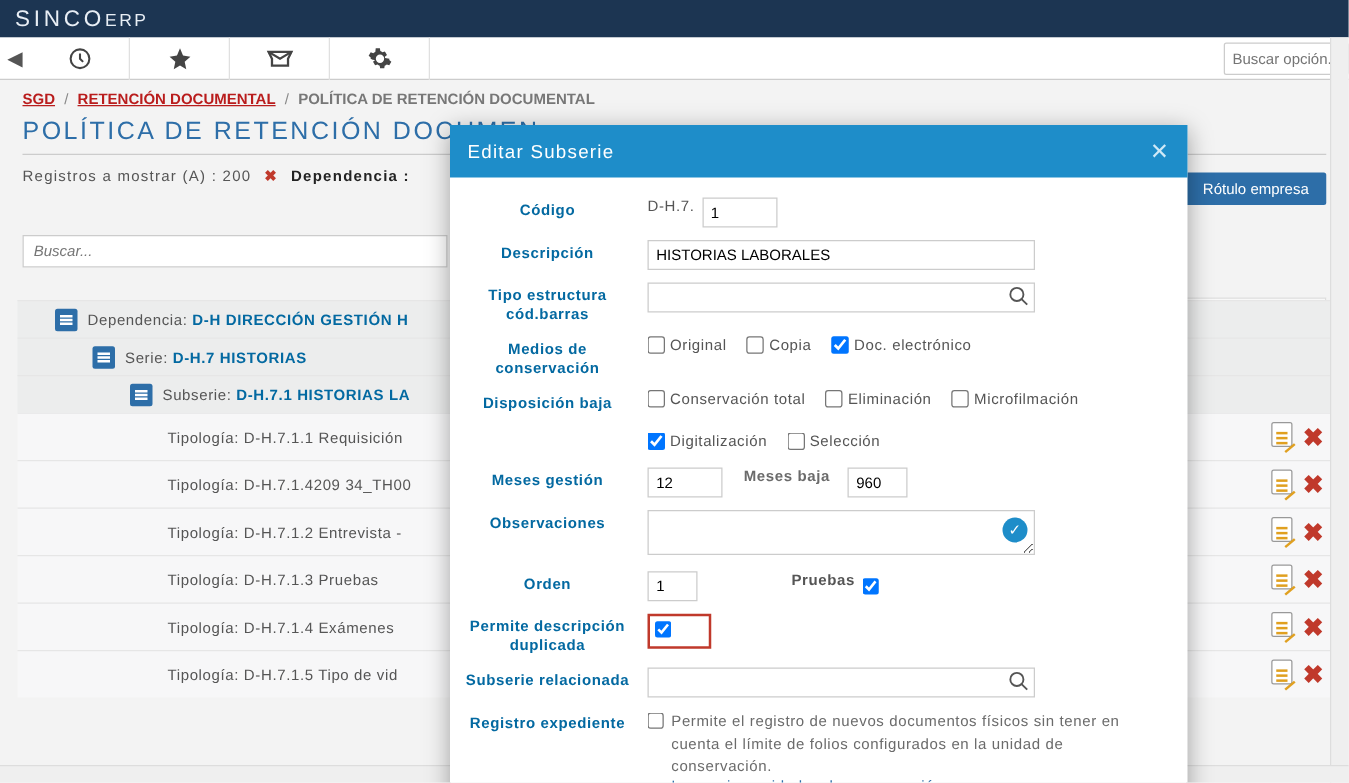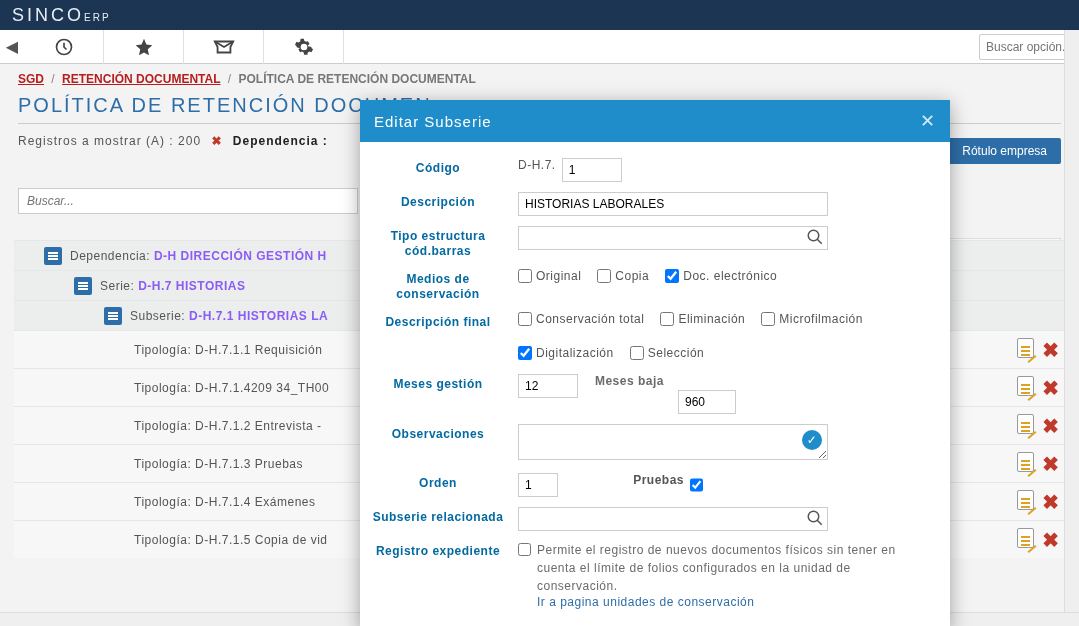--- a/index.html
+++ b/index.html
@@ -1,19 +1,19 @@
 <!DOCTYPE html>
 <html><head>
 <meta charset="utf-8">
 <style>
   * { box-sizing: border-box; margin: 0; padding: 0; font-family: "Segoe UI", Arial, sans-serif; }
   body { background: #f3f3f3; font-size: 13px; color: #333; overflow: hidden; width: 1079px; height: 626px; position: relative; }
   .topbar { height: 30px; background: #1c3552; color: #e8eef5; display: flex; align-items: center; padding: 0 12px; font-size: 13px; }
   .brand { font-size: 18px; letter-spacing: 3px; font-weight: 300; }
-  .brand sub { font-size: 10px; letter-spacing: 2px; vertical-align: baseline; text-align: center; }
+  .brand sub { font-size: 14px; letter-spacing: 2px; vertical-align: baseline; text-align: center; }
   .topbar-right { margin-left: auto; display: flex; align-items: center; gap: 18px; font-size: 12px; white-space: nowrap; }
   .topbar-sep { color: #6b87a5; }
   .toolbar { height: 34px; background: #fff; border-bottom: 1px solid #ccc; display: flex; align-items: center; }
   .toolbar-back { width: 24px; display:flex; align-items:center; justify-content:center; color:#555; font-size:16px;}
   .tool-btn { width: 80px; height:34px; display:flex; align-items:center; justify-content:center; border-right:1px solid #e0e0e0; color:#444; font-size:18px;}
   .search-wrap { margin-left:auto; }
   .search-wrap input { height:26px; width:100px; padding:0 6px; border:1px solid #ccc; border-radius:2px; font-size:12px;}
   .breadcrumb { padding: 8px 18px 4px; font-size: 12px; color:#666; }
   .breadcrumb a { color:#b91c1c; font-weight:bold; text-decoration: underline;}
   .breadcrumb .sep { margin:0 4px; color:#888;}
@@ -29,21 +29,21 @@
   .opciones-head { position:absolute; right:18px; top:238px; width:120px; border:1px solid #ddd; background:#f8f8f8; text-align:center; padding:6px 0; font-weight:bold; font-size:12px;}
   .tree { margin: 18px 14px 0; }
   .node-row { display:flex; align-items:center; height:30px; border-top:1px solid #e6e6e6; background:#f4f4f5; position:relative;}
   .node-row.level0 { padding-left: 30px; background:#eceded;}
   .node-row.level1 { padding-left: 60px; background:#eceded;}
   .node-row.level2 { padding-left: 90px; background:#eceded;}
   .node-row.leaf   { padding-left: 120px; background:#f7f7f8; height:38px;}
   .tree-icon { width:18px; height:18px; background:#2d6ea8; border-radius:2px; display:inline-flex; align-items:center; justify-content:center; margin-right:8px; color:#fff; font-size:11px;}
   .tree-icon svg { width:12px; height:12px; fill:#fff;}
   .node-label { font-size:12px; letter-spacing:0.5px; color:#555;}
-  .node-label b { color:#8b5cf6; font-weight:bold;}
+  .node-label b { color:#0369a1; font-weight:bold;}
   .row-actions { position:absolute; right:6px; top:50%; transform:translateY(-50%); display:flex; gap:8px;}
   .act-del  { color:#c0392b; font-size:17px;}
   
   .modal { position:absolute; left:360px; top:100px; width:590px; background:#fff; box-shadow:0 4px 18px rgba(0,0,0,0.35); z-index:50;}
   .modal-header { background:#1e8dc9; color:#fff; padding:10px 14px; font-size:15px; letter-spacing:1px; display:flex; align-items:center;}
   .modal-close { margin-left:auto; color:#cfe9f7; font-size:18px; cursor:pointer;}
   .modal-body { padding: 16px 10px 10px; font-size:12px; color:#555; letter-spacing:0.5px;}
   .frow { display:flex; margin-bottom:10px; align-items:flex-start;}
   .frow .lab { width:148px; text-align:center; padding-right:12px; font-weight:bold; color:#0369a1; line-height:1.25; padding-top:3px;}
   .frow .val { flex:1; display:flex; flex-wrap:wrap; gap:6px;}
@@ -195,21 +195,21 @@
     </span>
   </div>
   <div class="node-row leaf">
     <span class="node-label"><span>Tipología: </span><span>D-H.7.1.4 Exámenes</span></span>
     <span class="row-actions">
       <span><span class="doc-ico"><span class="pen"></span></span></span>
       <span class="xmark act-del">✖</span>
     </span>
   </div>
   <div class="node-row leaf">
-    <span class="node-label"><span>Tipología: </span><span>D-H.7.1.5 Copia de vid</span></span>
+    <span class="node-label"><span>Tipología: </span><span>D-H.7.1.5 Tipo de vid</span></span>
     <span class="row-actions">
       <span><span class="doc-ico"><span class="pen"></span></span></span>
       <span class="xmark act-del">✖</span>
     </span>
   </div>
 </div>
 
 <div class="modal">
   <div class="modal-header">
     <span>Editar Subserie</span>
@@ -254,21 +254,21 @@
             <input type="checkbox" style="">
             <span>Copia</span>
           </label>
         <label class="chk">
             <input type="checkbox" checked="" style="">
             <span>Doc. electrónico</span>
           </label>
       </div>
     </div>
     <div class="frow">
-      <div class="lab">Descripción final</div>
+      <div class="lab">Disposición baja</div>
       <div class="val opts-row" style="flex-wrap:wrap;">
         <label class="chk">
             <input type="checkbox" style="">
             <span>Conservación total</span>
           </label>
         <label class="chk">
             <input type="checkbox" style="">
             <span>Eliminación</span>
           </label>
         <label class="chk">
@@ -284,38 +284,46 @@
             <input type="checkbox" style="">
             <span>Selección</span>
           </label>
       </div>
     </div>
     <div class="frow">
       <div class="lab">Meses gestión</div>
       <div class="val">
         <input type="text" class="inp-sm" value="12" style="">
         <span class="sub-label">Meses baja</span>
-        <input type="text" style="width: 58px; margin-top: 16px;" value="960">
+        <input type="text" style="width: 48px;" value="960">
       </div>
     </div>
     <div class="frow">
       <div class="lab">Observaciones</div>
       <div class="val">
         <span class="obs-wrap">
           <textarea style=""></textarea>
           <span class="obs-check">✓</span>
         </span>
       </div>
     </div>
     <div class="frow">
       <div class="lab">Orden</div>
       <div class="val">
         <input type="text" style="width: 40px;" value="1">
         <span style="width:120px; text-align:right; font-weight:bold;">Pruebas</span>
         <input type="checkbox" checked="" style="">
+      </div>
+    </div>
+    <div class="frow">
+      <div class="lab">Permite descripción duplicada</div>
+      <div class="val">
+        <span class="redbox">
+          <input type="checkbox" checked="" style="">
+        </span>
       </div>
     </div>
     <div class="frow">
       <div class="lab">Subserie relacionada</div>
       <div class="val">
         <span class="lookup">
           <input type="text" style="">
           <span class="mag">
             <svg width="18" height="18" viewBox="0 0 24 24" fill="none" stroke="#555" stroke-width="2">
                 <circle cx="10" cy="10" r="7"></circle>

